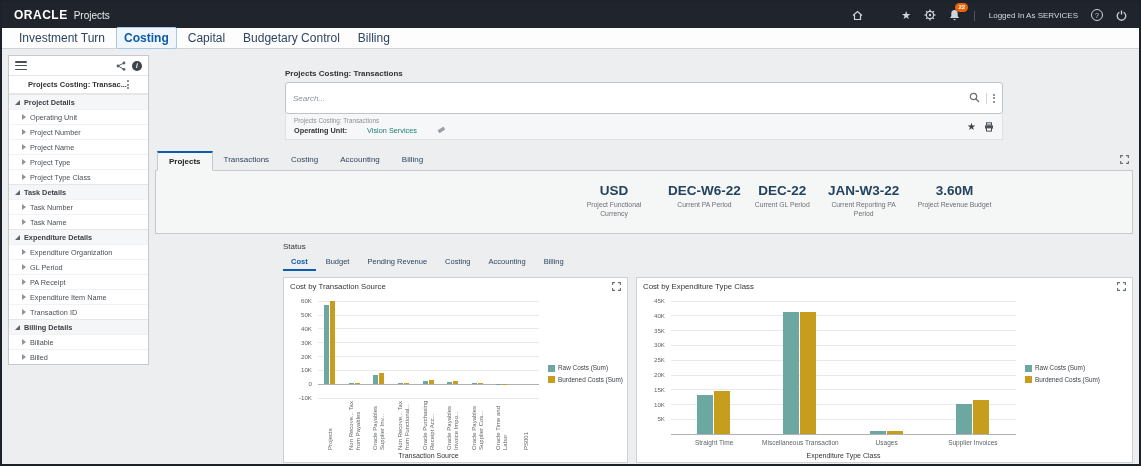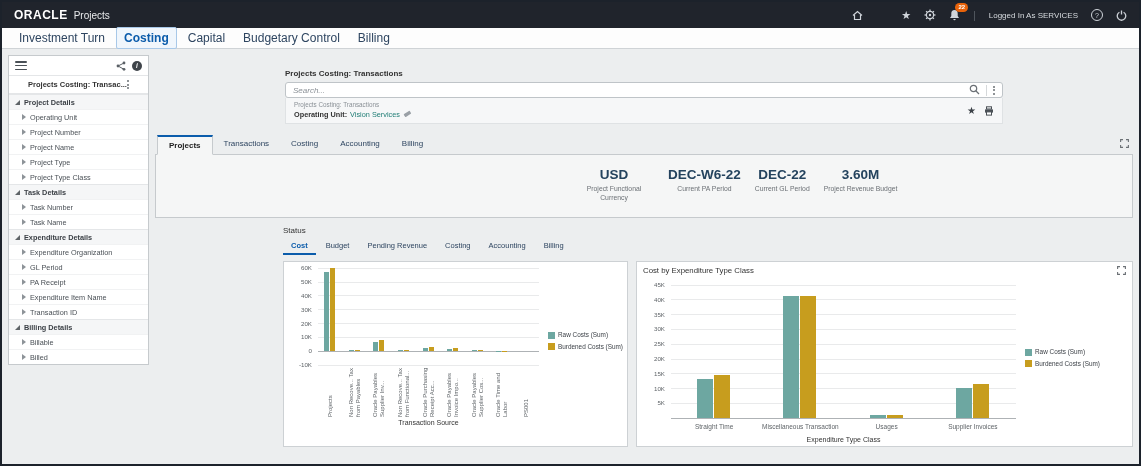--- a/index.html
+++ b/index.html
@@ -35,27 +35,27 @@
   .kebab{display:inline-flex;flex-direction:column;gap:1.5px;cursor:pointer;}
   .kebab i{width:2px;height:2px;border-radius:50%;background:#6b7075;}
   .sb-section{display:flex;align-items:center;gap:4px;height:15px;padding:0 6px;font-size:7.3px;font-weight:bold;color:#3a3f45;background:#f5f6f7;border-top:1px solid #e4e6e8;cursor:pointer;}
   .sb-item{display:flex;align-items:center;gap:4px;height:15px;padding:0 6px 0 13px;font-size:7.3px;color:#4a5056;border-top:1px solid #f1f2f3;cursor:pointer;white-space:nowrap;}
   .tri-sec{width:0;height:0;border-bottom:5px solid #5f6468;border-left:5px solid transparent;}
   .tri-item{width:0;height:0;border-left:4px solid #8d9398;border-top:3px solid transparent;border-bottom:3px solid transparent;}
   
   .main{flex:1;margin-left:6px;display:flex;flex-direction:column;min-width:0;}
   .search-area{width:718px;margin:14px auto 0;}
   .search-title{font-size:8px;font-weight:bold;color:#333;margin-bottom:4px;}
-  .search-box{height:16px;background:#fff;border:1px solid #bfc4c8;border-radius:3px;display:flex;align-items:center;justify-content:space-between;padding:0 7px;cursor:text;}
+  .search-box{height:32px;background:#fff;border:1px solid #bfc4c8;border-radius:3px;display:flex;align-items:center;justify-content:space-between;padding:0 7px;cursor:text;}
   .search-ph{font-size:8px;color:#8a9096;font-style:italic;}
   .search-right{display:flex;align-items:center;gap:6px;}
   .vline{width:1px;height:11px;background:#d5d8da;}
   .chip-row{background:#f6f7f8;border:1px solid #dfe2e4;border-top:none;display:flex;justify-content:space-between;align-items:center;padding:3px 8px;}
   .chip-context{font-size:6.3px;color:#8a9096;}
-  .chip-filter{display:flex;align-items:center;gap:3px;font-size:7.3px;color:#333;margin-top:1px;}
+  .chip-filter{display:flex;align-items:center;gap:20px;font-size:7.3px;color:#333;margin-top:1px;}
   .chip-val{color:#1f7d75;cursor:pointer;}
   .chip-icons{display:flex;align-items:center;gap:8px;}
   .star2{color:#3c4248;font-size:10px;line-height:1;cursor:pointer;}
   .main-tabs-row{position:relative;margin-top:10px;display:flex;align-items:flex-end;border-bottom:1px solid #c6cacd;padding:0 2px;}
   .main-tab{font-size:8px;color:#2e4560;padding:4px 11px;cursor:pointer;position:relative;top:1px;}
   .main-tab.active{background:#f5f6f6;border:1px solid #c6cacd;border-bottom-color:#f5f6f6;border-top:2px solid #0b5cab;color:#222;font-weight:bold;}
   .expand-r{position:absolute;right:4px;top:5px;cursor:pointer;display:inline-flex;}
   .kpi-band{background:#f5f6f6;border:1px solid #c6cacd;border-top:none;padding:12px 0 14px;}
   .kpi-row{display:flex;gap:14px;padding-left:418px;}
   .kpi{max-width:80px;text-align:center;}
@@ -321,38 +321,53 @@
           </div>
           <div class="kpi">
             <div class="kpi-value">DEC-W6-22</div>
             <div class="kpi-label">Current PA Period</div>
           </div>
           <div class="kpi">
             <div class="kpi-value">DEC-22</div>
             <div class="kpi-label">Current GL Period</div>
           </div>
           <div class="kpi">
+            <div class="kpi-value">JAN-W3-22</div>
+            <div class="kpi-label">Current Reporting PA Period</div>
+          </div>
+          <div class="kpi">
             <div class="kpi-value">3.60M</div>
             <div class="kpi-label">Project Revenue Budget</div>
           </div>
         </div>
     </div>
 
     <div class="lower">
       <div class="status-label">Status</div>
       <div class="sub-tabs" id="subTabs">
           <span class="sub-tab active">Cost</span>
           <span class="sub-tab">Budget</span>
           <span class="sub-tab">Pending Revenue</span>
           <span class="sub-tab">Costing</span>
           <span class="sub-tab">Accounting</span>
           <span class="sub-tab">Billing</span>
         </div>
       <div class="charts">
         <section class="chart-panel left">
+          <div class="chart-header">
+            <span class="chart-title">Cost by Transaction Source</span>
+            <span class="expand">
+              <svg width="9" height="9" viewBox="0 0 9 9" fill="none" stroke="#6b7075" stroke-width="1.1">
+                  <path d="M0.6 3 V0.6 H3"></path>
+                  <path d="M6 0.6 H8.4 V3"></path>
+                  <path d="M8.4 6 V8.4 H6"></path>
+                  <path d="M3 8.4 H0.6 V6"></path>
+                </svg>
+            </span>
+          </div>
           <div class="chart-body">
               <div class="gridline" style="left: 34px; top: 6px; width: 221px;"></div>
               <div class="ytick" style="left: 0px; top: 2.5px; width: 28px;">60K</div>
               <div class="gridline" style="left: 34px; top: 19.8571px; width: 221px;"></div>
               <div class="ytick" style="left: 0px; top: 16.3571px; width: 28px;">50K</div>
               <div class="gridline" style="left: 34px; top: 33.7143px; width: 221px;"></div>
               <div class="ytick" style="left: 0px; top: 30.2143px; width: 28px;">40K</div>
               <div class="gridline" style="left: 34px; top: 47.5714px; width: 221px;"></div>
               <div class="ytick" style="left: 0px; top: 44.0714px; width: 28px;">30K</div>
               <div class="gridline" style="left: 34px; top: 61.4286px; width: 221px;"></div>

